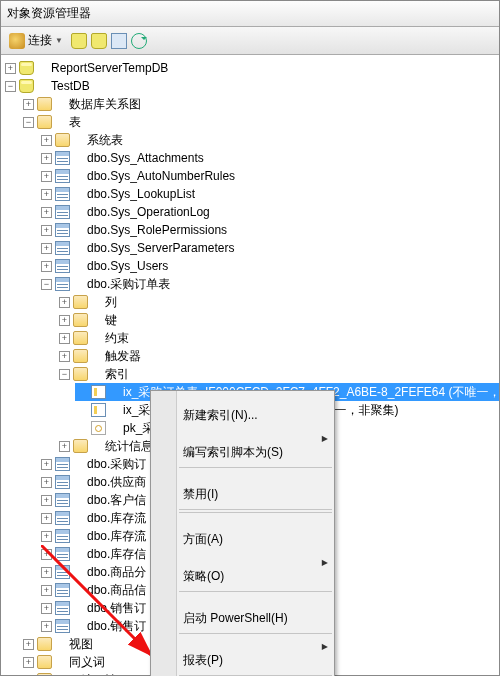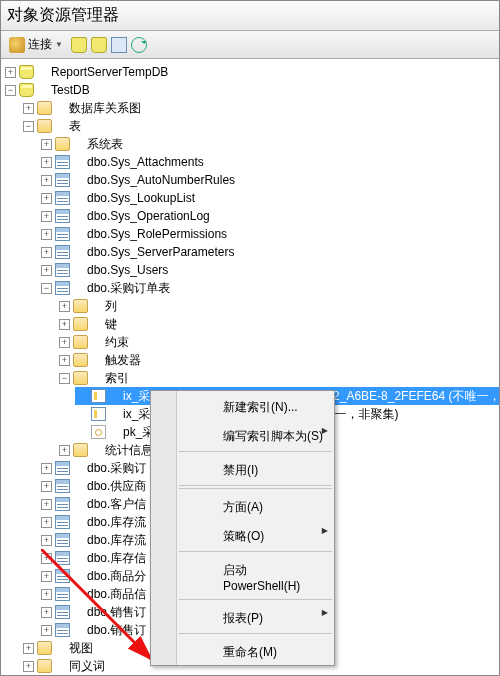--- a/index.html
+++ b/index.html
@@ -1,18 +1,18 @@
 <!DOCTYPE html>
 <html><head>
 <meta charset="utf-8">
 <style>
   * { box-sizing: border-box; margin: 0; padding: 0; }
   body { font-family: "Microsoft YaHei", Tahoma, sans-serif; font-size: 12px; background: #fff; color: #000; width: 500px; height: 676px; overflow: hidden; position: relative; }
   .window { border: 1px solid #888; height: 676px; display: flex; flex-direction: column; }
-  .titlebar { background: linear-gradient(#fdfdfd, #e8e8e8); border-bottom: 1px solid #aaa; padding: 4px 6px; font-size: 16px; }
+  .titlebar { background: linear-gradient(#fdfdfd, #e8e8e8); border-bottom: 1px solid #aaa; padding: 4px 6px; font-size: 12px; }
   .toolbar { background: linear-gradient(#f7f7f7, #e3e3e3); border-bottom: 1px solid #aaa; padding: 3px 4px; display: flex; align-items: center; gap: 4px; }
   .toolbar .btn { display: inline-flex; align-items: center; gap: 3px; padding: 2px 4px; }
   .dd { font-size: 8px; color: #555; }
   .content { flex: 1; overflow: auto; padding: 4px 0 4px 2px; background: #fff; position: relative; }
   .tree { list-style: none; }
   .tree ul { list-style: none; padding-left: 18px; }
   .node { display: flex; align-items: center; gap: 3px; padding: 1px 2px; white-space: nowrap; line-height: 16px; }
   .expander { width: 11px; height: 11px; border: 1px solid #919191; font-size: 9px; line-height: 9px; text-align: center; color: #555; background: #fff; flex-shrink: 0; user-select: none; }
   .expander.empty { border: none; background: transparent; }
   .ico { width: 15px; height: 14px; flex-shrink: 0; display: inline-block; position: relative; }
@@ -24,21 +24,21 @@
   .tbl::after { content:""; position:absolute; bottom:2px;left:1px;right:1px;height:1px;background:#6a8fb5; box-shadow: 0 -3px 0 #6a8fb5; }
   .idx { background:#fff; border:1px solid #6a8fb5; }
   .idx::before { content:""; position:absolute; left:2px; top:2px; width:3px; height:8px; background:#f3cf55; }
   .key { background:#fff; border:1px solid #aaa; }
   .key::after { content:""; position:absolute; left:3px; top:3px; width:5px; height:5px; border:1px solid #d4a12a; border-radius:50%; }
   .node.selected { background:#3399ff; color:#fff; }
   .label { padding: 0 2px; margin-left: 12px; }
   .arrow-annotation { position:absolute; left:40px; top:490px; pointer-events:none; }
   .ctxmenu { position: absolute; left: 150px; top: 390px; width: 185px; background: #f1f1f1; border: 1px solid #979797; box-shadow: 2px 2px 4px rgba(0,0,0,.3); z-index: 10; }
   .ctxmenu .gutter { position:absolute; left:0; top:0; bottom:0; width:26px; background:#e8e8e8; border-right:1px solid #ccc; }
-  .mitem { position:relative; padding: 8px 8px 4px 32px; font-size: 12px; margin-left: 40px; }
+  .mitem { position:relative; padding: 16px 8px 4px 32px; font-size: 12px; }
   .mitem.arrow::after { content:"▶"; position:absolute; right:6px; font-size:8px; color:#333; top:6px; }
   .msep { height:1px; background:#c5c5c5; margin: 2px 2px 2px 28px; }
   .tb-ico { width:16px; height:16px; display:inline-block; }
   .i-plug { background: radial-gradient(circle at 40% 40%, #f6d36b, #c78b1f); border-radius:3px; }
   .i-ref { border:1px solid #2a7; border-radius:50%; position:relative; }
   .i-ref::after{content:"";position:absolute;right:-1px;top:3px;border:3px solid transparent;border-top-color:#2a7;}
   .i-db { background:#f0e86f; border:1px solid #b3a92a; border-radius:2px 2px 4px 4px; }
   .i-filt { background:#dce8f6; border:1px solid #6a8fb5; }
 </style>
 </head>

